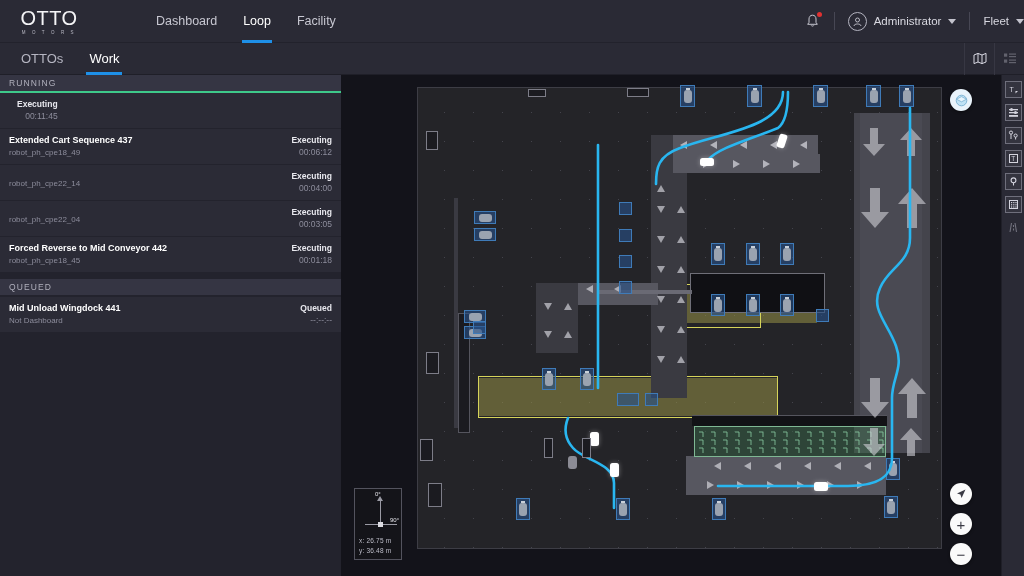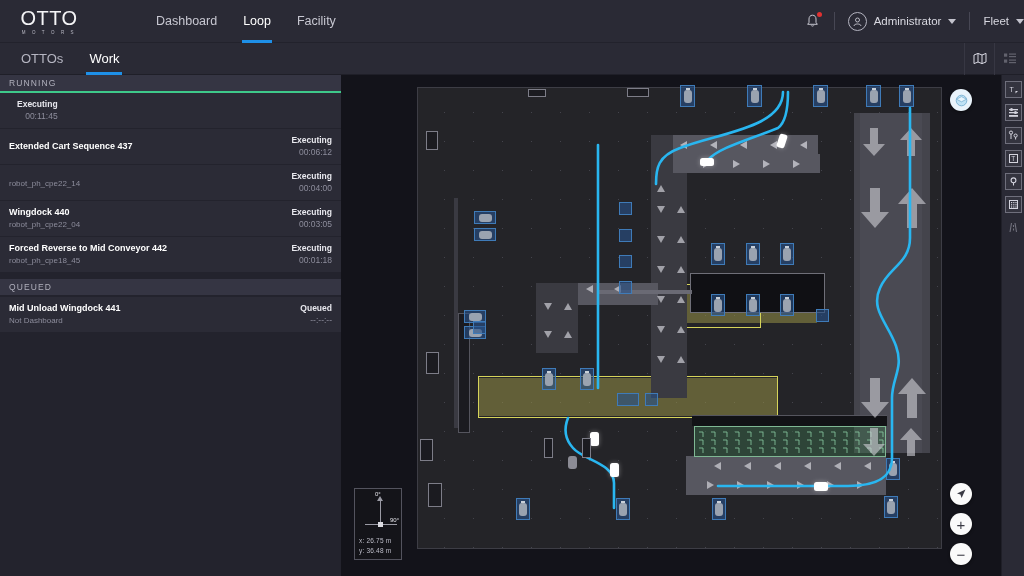--- a/index.html
+++ b/index.html
@@ -254,40 +254,40 @@
     <div class="task-row">
       <div class="task-right">
         <div class="task-status">Executing</div>
         <div class="task-time">00:11:45</div>
       </div>
     </div>
 
     <div class="task-row">
       <div class="task-left">
         <div class="task-title">Extended Cart Sequence 437</div>
+        <div class="task-robot">robot_ph_cpe18_49</div>
       </div>
       <div class="task-right">
         <div class="task-status">Executing</div>
         <div class="task-time">00:06:12</div>
       </div>
     </div>
 
     <div class="task-row">
       <div class="task-left">
         <div class="task-robot">robot_ph_cpe22_14</div>
       </div>
       <div class="task-right">
         <div class="task-status">Executing</div>
         <div class="task-time">00:04:00</div>
       </div>
     </div>
 
     <div class="task-row">
       <div class="task-left">
-        <div class="task-title">Wingdock 440</div>
         <div class="task-robot">robot_ph_cpe22_04</div>
       </div>
       <div class="task-right">
         <div class="task-status">Executing</div>
         <div class="task-time">00:03:05</div>
       </div>
     </div>
 
     <div class="task-row">
       <div class="task-left">

